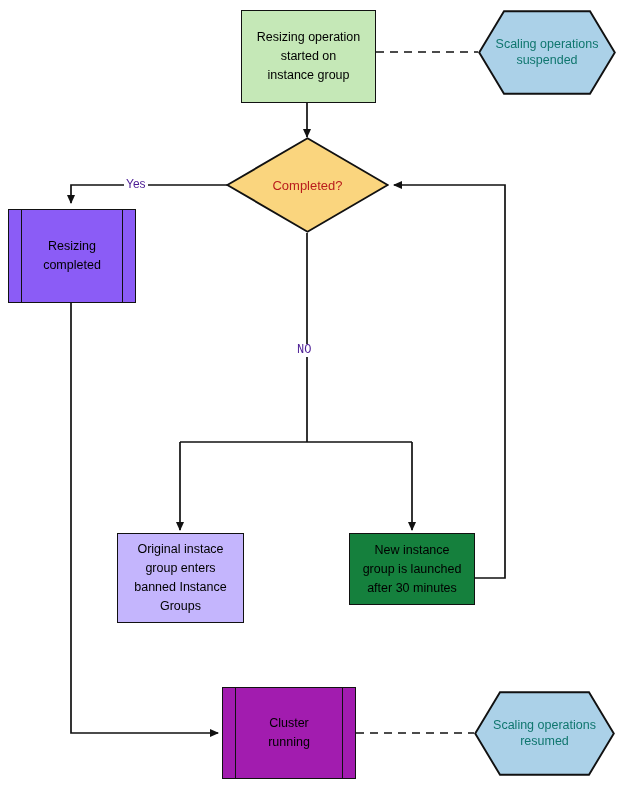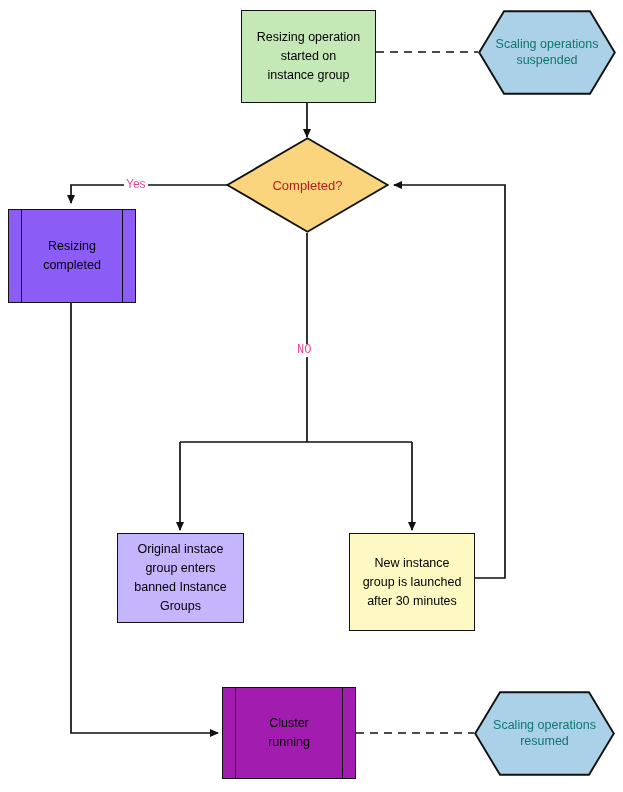--- a/index.html
+++ b/index.html
@@ -97,21 +97,21 @@
     display: flex;
     align-items: center;
     justify-content: center;
     text-align: center;
     font-size: 13px;
     color: #b91c1c;
   }
   .edge-label {
     position: absolute;
     background: #ffffff;
-    color: #ec4899;
+    color: #4c1d95;
     font-size: 12px;
     line-height: 13px;
     padding: 0 2px;
     z-index: 4;
     white-space: nowrap;
   }
 </style>
 </head>
 <body>
 
@@ -174,21 +174,21 @@
 completed</span>
   </div>
 
   <div class="node rect" style="left:117px; top:533px; width:127px; height:90px; background:#c4b5fd;">
     <span class="label">Original instace
 group enters
 banned Instance
 Groups</span>
   </div>
 
-  <div class="node rect" style="left:349px; top:533px; width:126px; height:98px; background:#fef9c3;">
+  <div class="node rect" style="left:349px; top:533px; width:126px; height:72px; background:#15803d;">
     <span class="label">New instance
 group is launched
 after 30 minutes</span>
   </div>
 
   <div class="predef node" style="left:222px; top:687px; width:134px; height:92px; background:#a21caf;">
     <span class="bar" style="left:12px;"></span>
     <span class="bar" style="right:12px;"></span>
     <span class="label">Cluster
 running</span>

